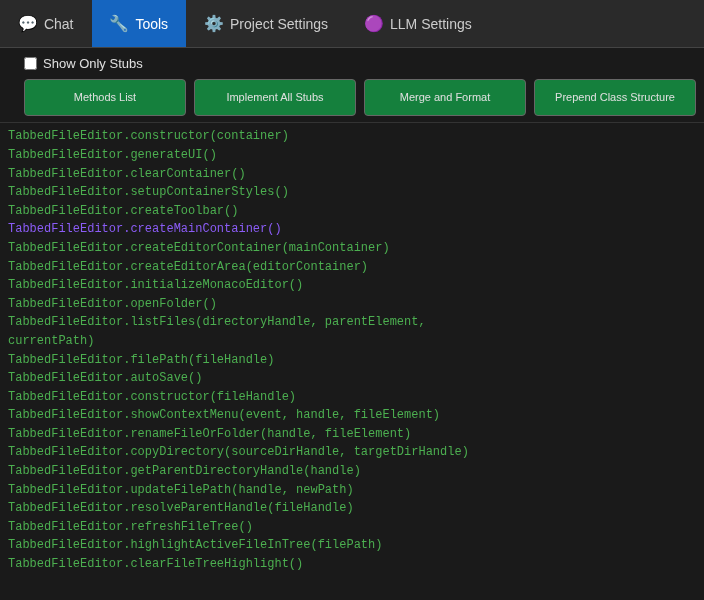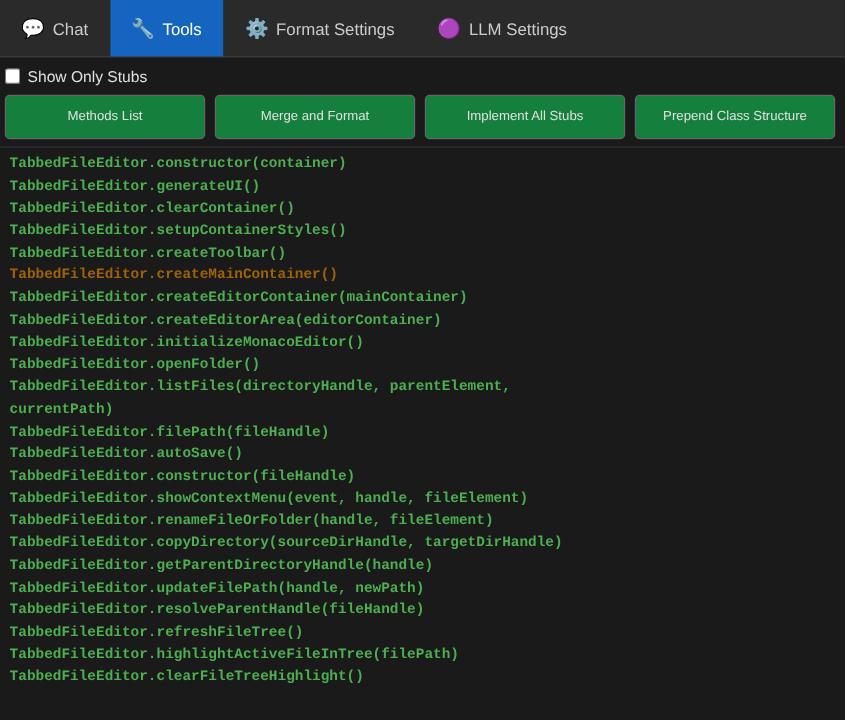--- a/index.html
+++ b/index.html
@@ -41,21 +41,21 @@
     
     .main-content {
       display: flex;
       flex-direction: column;
       height: calc(600px - 48px);
       background: #1a1a1a;
     }
 
     
     .toolbar {
-      padding: 8px 8px 6px 4px;
+      padding: 8px 8px 6px 24px;
       border-bottom: 1px solid #333;
     }
 
     .show-stubs-row {
       display: flex;
       align-items: center;
       gap: 6px;
       margin-bottom: 8px;
     }
     .show-stubs-checkbox {
@@ -88,21 +88,20 @@
       cursor: pointer;
       line-height: 1.4;
     }
 
     
     .methods-area {
       flex: 1;
       overflow-y: auto;
       padding: 4px 8px;
       position: relative;
-      font-weight: bold;
     }
     .methods-area::-webkit-scrollbar {
       width: 12px;
     }
     .methods-area::-webkit-scrollbar-track {
       background: #2a2a2a;
     }
     .methods-area::-webkit-scrollbar-thumb {
       background: #666;
       border: 2px solid #2a2a2a;
@@ -113,58 +112,58 @@
       line-height: 1.55;
       white-space: nowrap;
       overflow: hidden;
       text-overflow: ellipsis;
       cursor: pointer;
     }
     .method-line.normal {
       color: #4caf50;
     }
     .method-line.highlighted {
-      color: #a16207;
+      color: #8b5cf6;
     }
   </style>
 </head>
 <body>
 
 <div class="nav-bar">
 <div class="nav-item">
       <span class="nav-icon">💬</span>
       <span>Chat</span>
     </div>
     <div class="nav-item active">
       <span class="nav-icon">🔧</span>
       <span>Tools</span>
     </div>
     <div class="nav-item">
       <span class="nav-icon">⚙️</span>
-      <span>Format Settings</span>
+      <span>Project Settings</span>
     </div>
     <div class="nav-item">
       <span class="nav-icon">🟣</span>
       <span>LLM Settings</span>
     </div>
   </div>
 
 <div class="main-content">
   <div class="toolbar">
     <div class="show-stubs-row">
       <input type="checkbox" class="show-stubs-checkbox" style="">
       <span class="show-stubs-label">Show Only Stubs</span>
     </div>
     <div class="buttons-row">
     <button class="tool-button">Methods
 List</button>
+        <button class="tool-button">Implement All
+Stubs</button>
         <button class="tool-button">Merge and
 Format</button>
-        <button class="tool-button">Implement All
-Stubs</button>
         <button class="tool-button">Prepend Class
 Structure</button>
       </div>
   </div>
   <div class="methods-area">
   <div class="method-line normal">TabbedFileEditor.constructor(container)</div>
       <div class="method-line normal">TabbedFileEditor.generateUI()</div>
       <div class="method-line normal">TabbedFileEditor.clearContainer()</div>
       <div class="method-line normal">TabbedFileEditor.setupContainerStyles()</div>
       <div class="method-line normal">TabbedFileEditor.createToolbar()</div>

